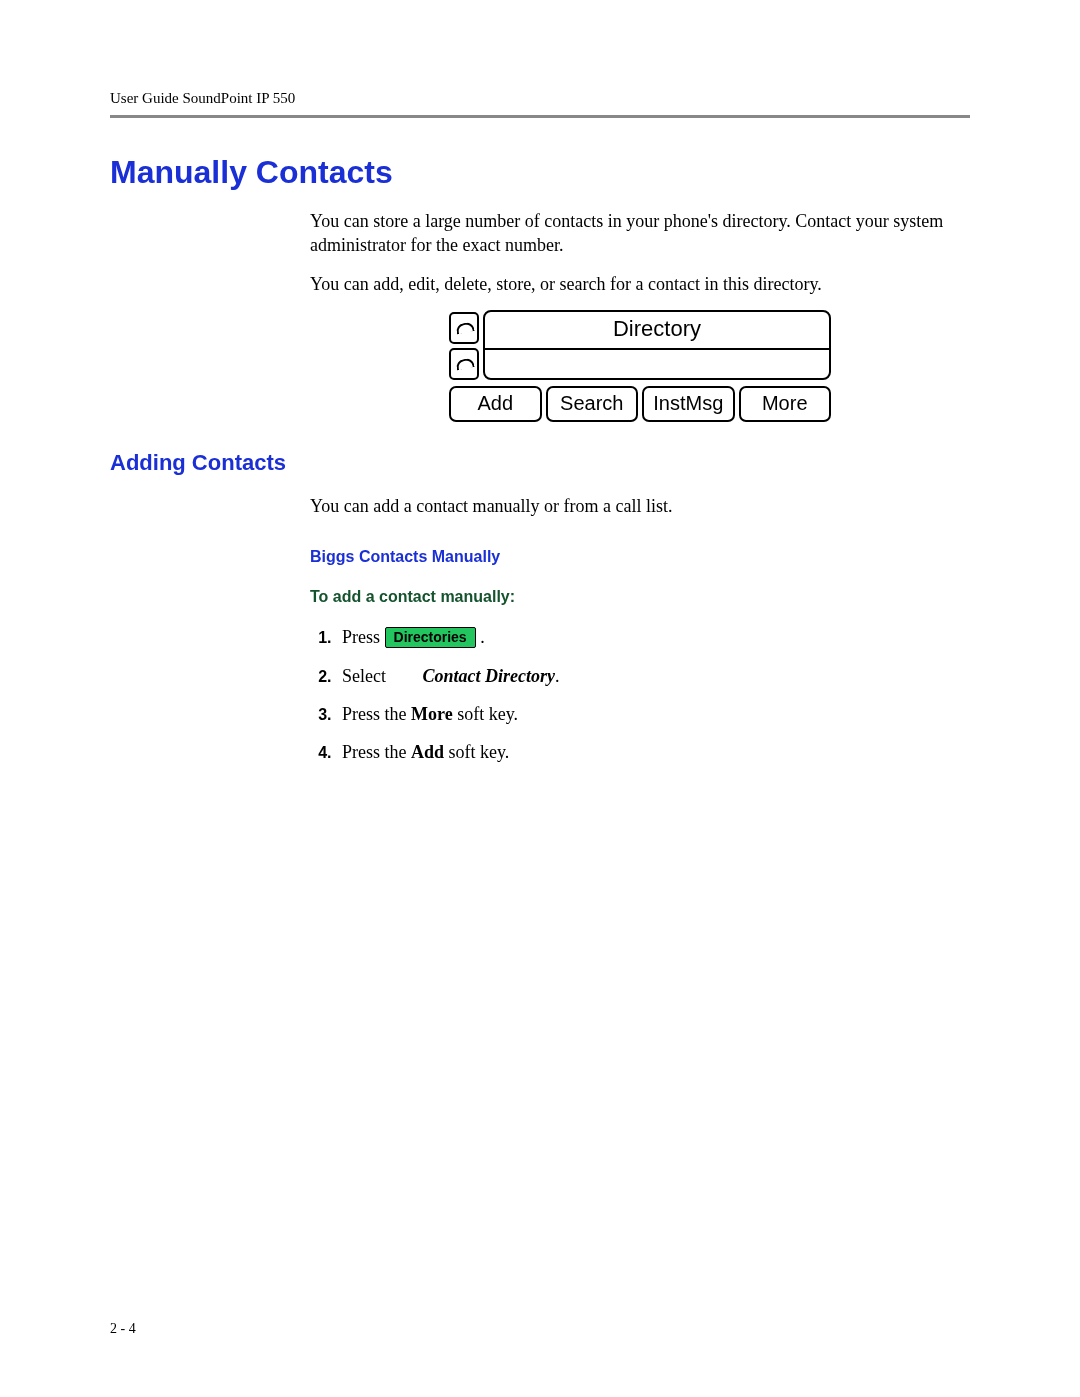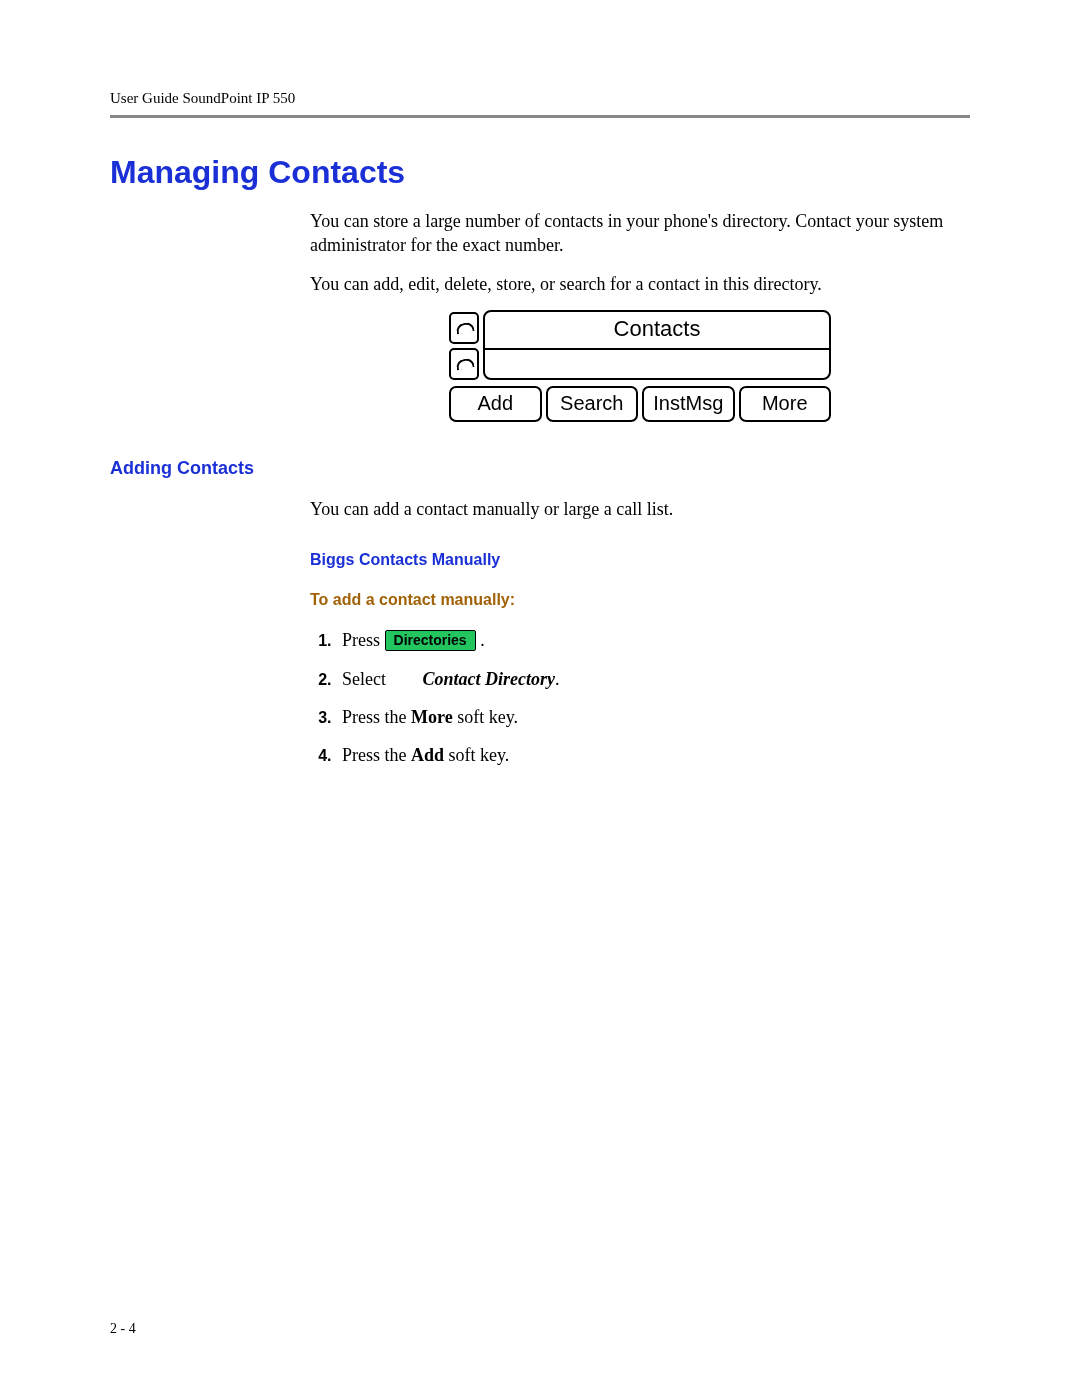--- a/index.html
+++ b/index.html
@@ -40,34 +40,34 @@
     font-size: 18px;
     line-height: 1.35;
   }
   .body-block p {
     margin: 0 0 14px 0;
   }
   h2.sub-heading {
     font-family: Futura, "Trebuchet MS", Arial, sans-serif;
     font-weight: 600;
     color: #1a2fd6;
-    font-size: 18px;
-    margin: 36px 0 18px 0;
+    font-size: 22px;
+    margin: 28px 0 18px 0;
   }
   h3.blue-small {
     font-family: Futura, "Trebuchet MS", Arial, sans-serif;
     font-weight: 700;
     color: #1a2fd6;
     font-size: 16px;
     margin: 28px 0 18px 0;
   }
   h4.black-small {
     font-family: Futura, "Trebuchet MS", Arial, sans-serif;
     font-weight: 700;
-    color: #a16207;
+    color: #14532d;
     font-size: 16px;
     margin: 18px 0 18px 0;
   }
   ol.steps {
     padding-left: 26px;
     margin: 0;
   }
   ol.steps li {
     font-size: 18px;
     margin-bottom: 14px;
@@ -211,49 +211,49 @@
   .bold { font-weight: 700; }
 </style>
 </head>
 <body>
 
 <div class="page">
 
   <div class="running-head">User Guide SoundPoint IP 550</div>
   <hr class="rule">
 
-  <h1 class="main-heading">Managing Contacts</h1>
+  <h1 class="main-heading">Manually Contacts</h1>
 
   <div class="body-block">
     <p>You can store a large number of contacts in your phone's directory. Contact your system administrator for the exact number.</p>
     <p>You can add, edit, delete, store, or search for a contact in this directory.</p>
 
     <div class="phone-screen">
       <div class="ps-outer">
         <div class="ps-left-icons">
           <div class="icon-slot phone-glyph"></div>
           <div class="icon-slot phone-glyph"></div>
         </div>
         <div class="ps-main">
-          <div class="ps-title">Contacts</div>
+          <div class="ps-title">Directory</div>
         </div>
       </div>
       <div class="ps-softkeys">
         <div class="sk">Add</div>
         <div class="sk">Search</div>
         <div class="sk">InstMsg</div>
         <div class="sk">More</div>
       </div>
     </div>
   </div>
 
   <h2 class="sub-heading">Adding Contacts</h2>
 
   <div class="body-block">
-    <p>You can add a contact manually or large a call list.</p>
+    <p>You can add a contact manually or from a call list.</p>
 
     <h3 class="blue-small">Biggs Contacts Manually</h3>
     <h4 class="black-small">To add a contact manually:</h4>
 
     <ol class="steps">
       <li>
         <span>Press </span>
         <span class="key">Directories</span>
         <span> .</span>
       </li>

